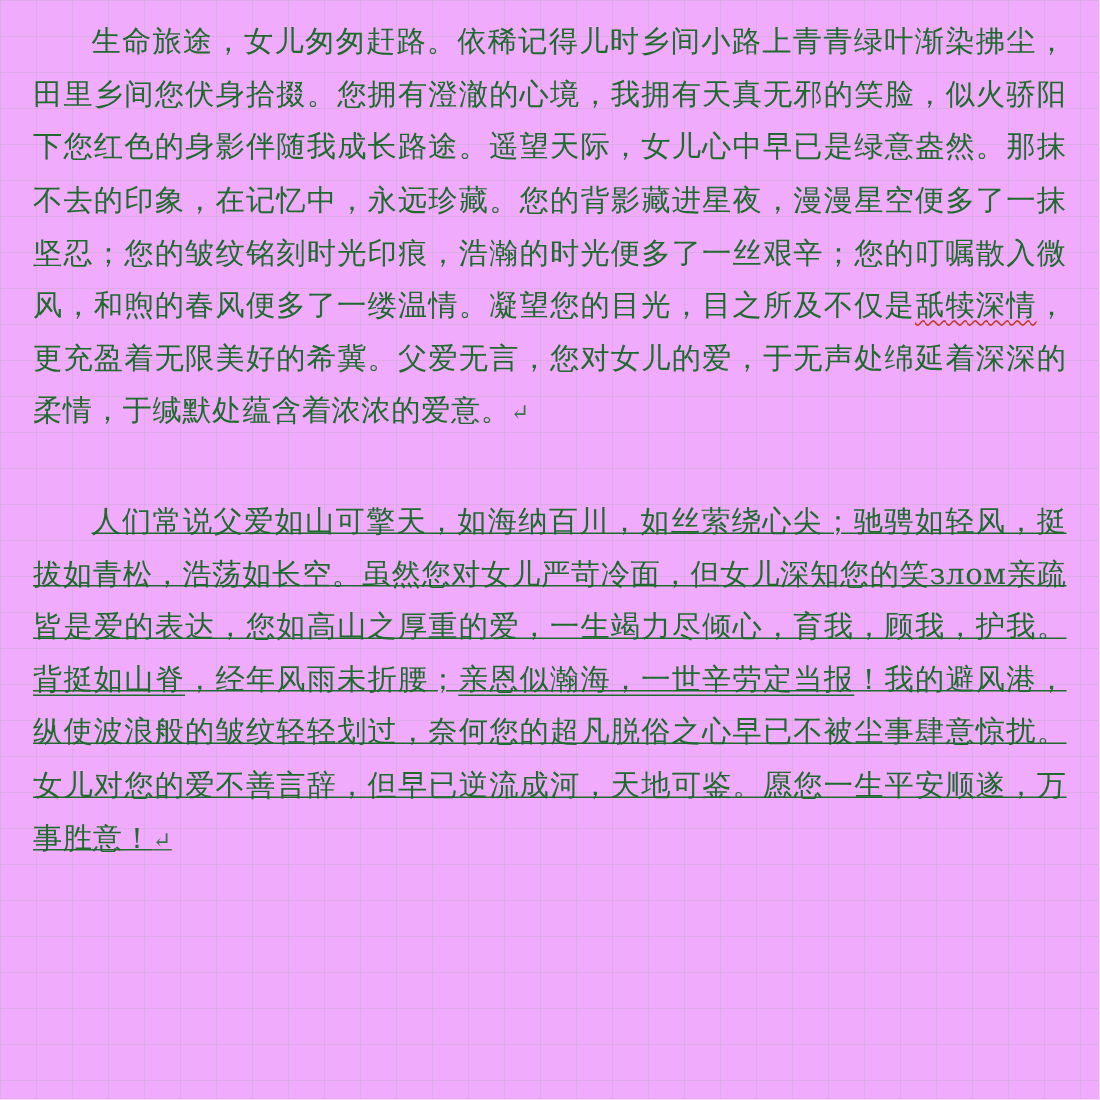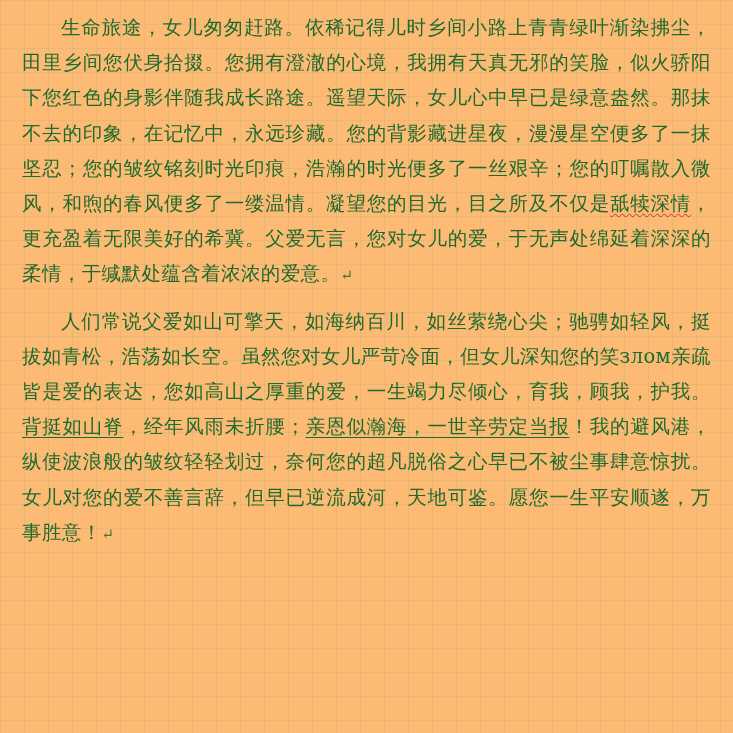--- a/index.html
+++ b/index.html
@@ -4,21 +4,21 @@
 <style>
   html, body {
     margin: 0;
     padding: 0;
     background: #ffffff;
   }
   .page {
     position: relative;
     width: 733px;
     height: 733px;
-    background: #fdba74;
+    background: #f0abfc;
     overflow: hidden;
     font-family: "DejaVu Serif", "Liberation Serif", serif;
   }
   
   .grid-overlay {
     position: absolute;
     inset: 0;
     pointer-events: none;
     background-image:
       repeating-linear-gradient(to right, rgba(120,170,120,0.16) 0 1px, transparent 1px 24px),
@@ -35,21 +35,22 @@
     color: #1f6b2e;
     font-size: 19.5px;
     line-height: 35.2px;
     text-align: justify;
     text-justify: inter-ideograph;
     text-indent: 2em;
     letter-spacing: 0.4px;
     white-space: pre-wrap;
   }
   .para.p2 {
-    margin-top: 10px;
+    margin-top: 36px;
+    text-decoration: underline;
   }
   .underline-wavy {
     text-decoration: underline;
     text-decoration-style: wavy;
     text-decoration-color: #c0392b;
     text-decoration-thickness: 1px;
     text-underline-offset: 3px;
   }
   .underline-solid {
     text-decoration: underline;

